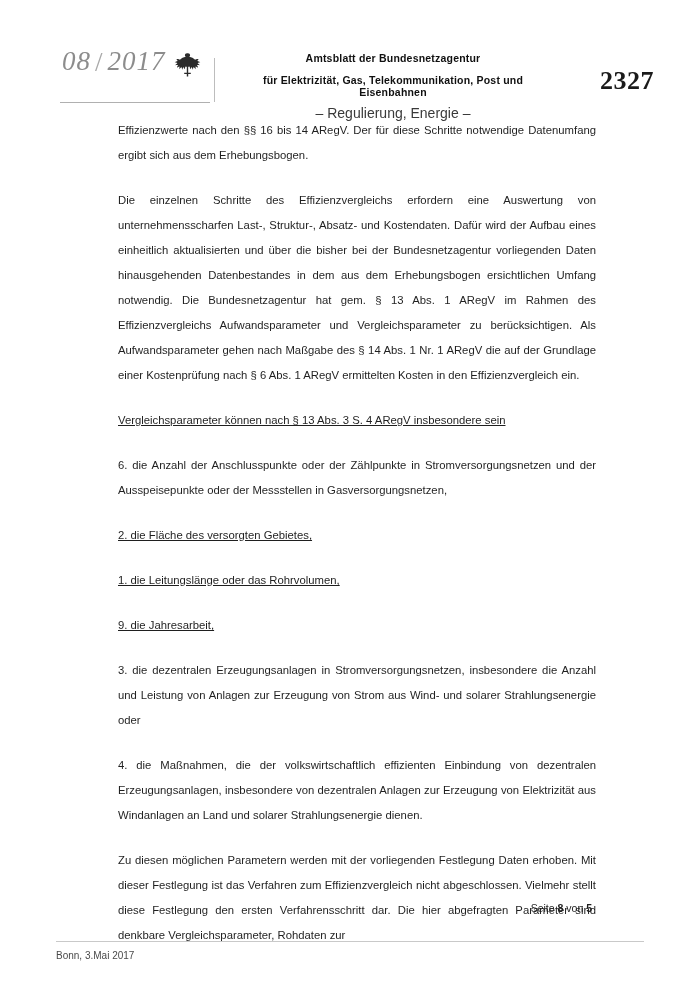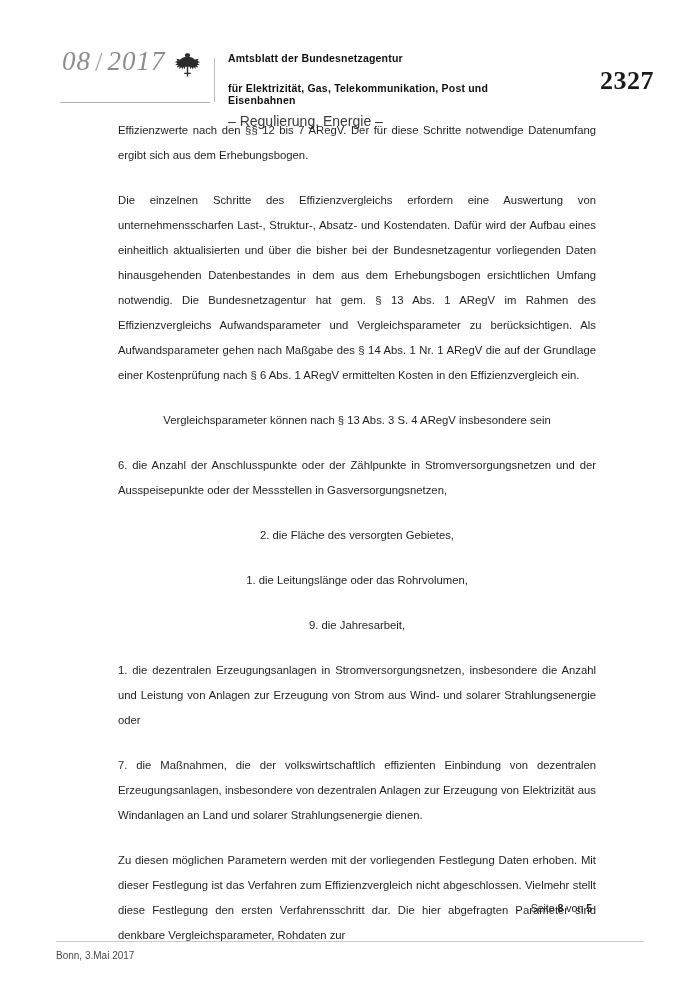--- a/index.html
+++ b/index.html
@@ -74,34 +74,34 @@
     width: 1px;
     height: 44px;
     background: #bdbdbd;
   }
 
   .agency {
     position: absolute;
     left: 228px;
     top: 26px;
     width: 330px;
-    text-align: left;
+    text-align: center;
   }
   .agency .line1 {
     font-size: 10.5px;
     font-weight: bold;
     letter-spacing: .2px;
     color: #101010;
   }
   .agency .line2 {
     font-size: 10.5px;
     font-weight: bold;
     letter-spacing: .2px;
     color: #101010;
-    margin-top: 18px;
+    margin-top: 10px;
   }
   .agency .line3 {
     font-size: 14px;
     color: #3a3a3a;
     margin-top: 7px;
   }
 
   .page-number {
     position: absolute;
     right: 46px;
@@ -124,21 +124,22 @@
     line-height: 25px;
     color: #1f1f1f;
   }
 
   .content p {
     margin: 0 0 20px 0;
     text-align: justify;
     text-justify: inter-word;
   }
   .content p.left {
-    text-align: center;
+    text-align: left;
+    text-decoration: underline;
   }
 
   
   .page-foot {
     position: absolute;
     right: 108px;
     top: 902px;
     font-size: 10.5px;
     color: #1f1f1f;
   }
@@ -185,29 +186,29 @@
     <div class="agency">
       <div class="line1">Amtsblatt der Bundesnetzagentur</div>
       <div class="line2">für Elektrizität, Gas, Telekommunikation, Post und Eisenbahnen</div>
       <div class="line3">– Regulierung, Energie –</div>
     </div>
 
     <div class="page-number">2327</div>
   </div>
 
   <div class="content">
-    <p>Effizienzwerte nach den §§ 12 bis 7 ARegV. Der für diese Schritte notwendige Datenumfang ergibt sich aus dem Erhebungsbogen.</p>
+    <p>Effizienzwerte nach den §§ 16 bis 14 ARegV. Der für diese Schritte notwendige Datenumfang ergibt sich aus dem Erhebungsbogen.</p>
     <p>Die einzelnen Schritte des Effizienzvergleichs erfordern eine Auswertung von unternehmensscharfen Last-, Struktur-, Absatz- und Kostendaten. Dafür wird der Aufbau eines einheitlich aktualisierten und über die bisher bei der Bundesnetzagentur vorliegenden Daten hinausgehenden Datenbestandes in dem aus dem Erhebungsbogen ersichtlichen Umfang notwendig. Die Bundesnetzagentur hat gem. § 13 Abs. 1 ARegV im Rahmen des Effizienzvergleichs Aufwandsparameter und Vergleichsparameter zu berücksichtigen. Als Aufwandsparameter gehen nach Maßgabe des § 14 Abs. 1 Nr. 1 ARegV die auf der Grundlage einer Kostenprüfung nach § 6 Abs. 1 ARegV ermittelten Kosten in den Effizienzvergleich ein.</p>
     <p class="left">Vergleichsparameter können nach § 13 Abs. 3 S. 4 ARegV insbesondere sein</p>
     <p>6. die Anzahl der Anschlusspunkte oder der Zählpunkte in Stromversorgungsnetzen und der Ausspeisepunkte oder der Messstellen in Gasversorgungsnetzen,</p>
     <p class="left">2. die Fläche des versorgten Gebietes,</p>
     <p class="left">1. die Leitungslänge oder das Rohrvolumen,</p>
     <p class="left">9. die Jahresarbeit,</p>
-    <p>1. die dezentralen Erzeugungsanlagen in Stromversorgungsnetzen, insbesondere die Anzahl und Leistung von Anlagen zur Erzeugung von Strom aus Wind- und solarer Strahlungsenergie oder</p>
-    <p>7. die Maßnahmen, die der volkswirtschaftlich effizienten Einbindung von dezentralen Erzeugungsanlagen, insbesondere von dezentralen Anlagen zur Erzeugung von Elektrizität aus Windanlagen an Land und solarer Strahlungsenergie dienen.</p>
+    <p>3. die dezentralen Erzeugungsanlagen in Stromversorgungsnetzen, insbesondere die Anzahl und Leistung von Anlagen zur Erzeugung von Strom aus Wind- und solarer Strahlungsenergie oder</p>
+    <p>4. die Maßnahmen, die der volkswirtschaftlich effizienten Einbindung von dezentralen Erzeugungsanlagen, insbesondere von dezentralen Anlagen zur Erzeugung von Elektrizität aus Windanlagen an Land und solarer Strahlungsenergie dienen.</p>
     <p>Zu diesen möglichen Parametern werden mit der vorliegenden Festlegung Daten erhoben. Mit dieser Festlegung ist das Verfahren zum Effizienzvergleich nicht abgeschlossen. Vielmehr stellt diese Festlegung den ersten Verfahrensschritt dar. Die hier abgefragten Parameter sind denkbare Vergleichsparameter, Rohdaten zur</p>
   </div>
 
   <div class="page-foot">
     <span>Seite </span><b>8</b><span> von </span><b>5</b>
   </div>
 
   <div class="footer-rule"></div>
   <div class="footer-note">Bonn, 3.Mai 2017</div>
 

